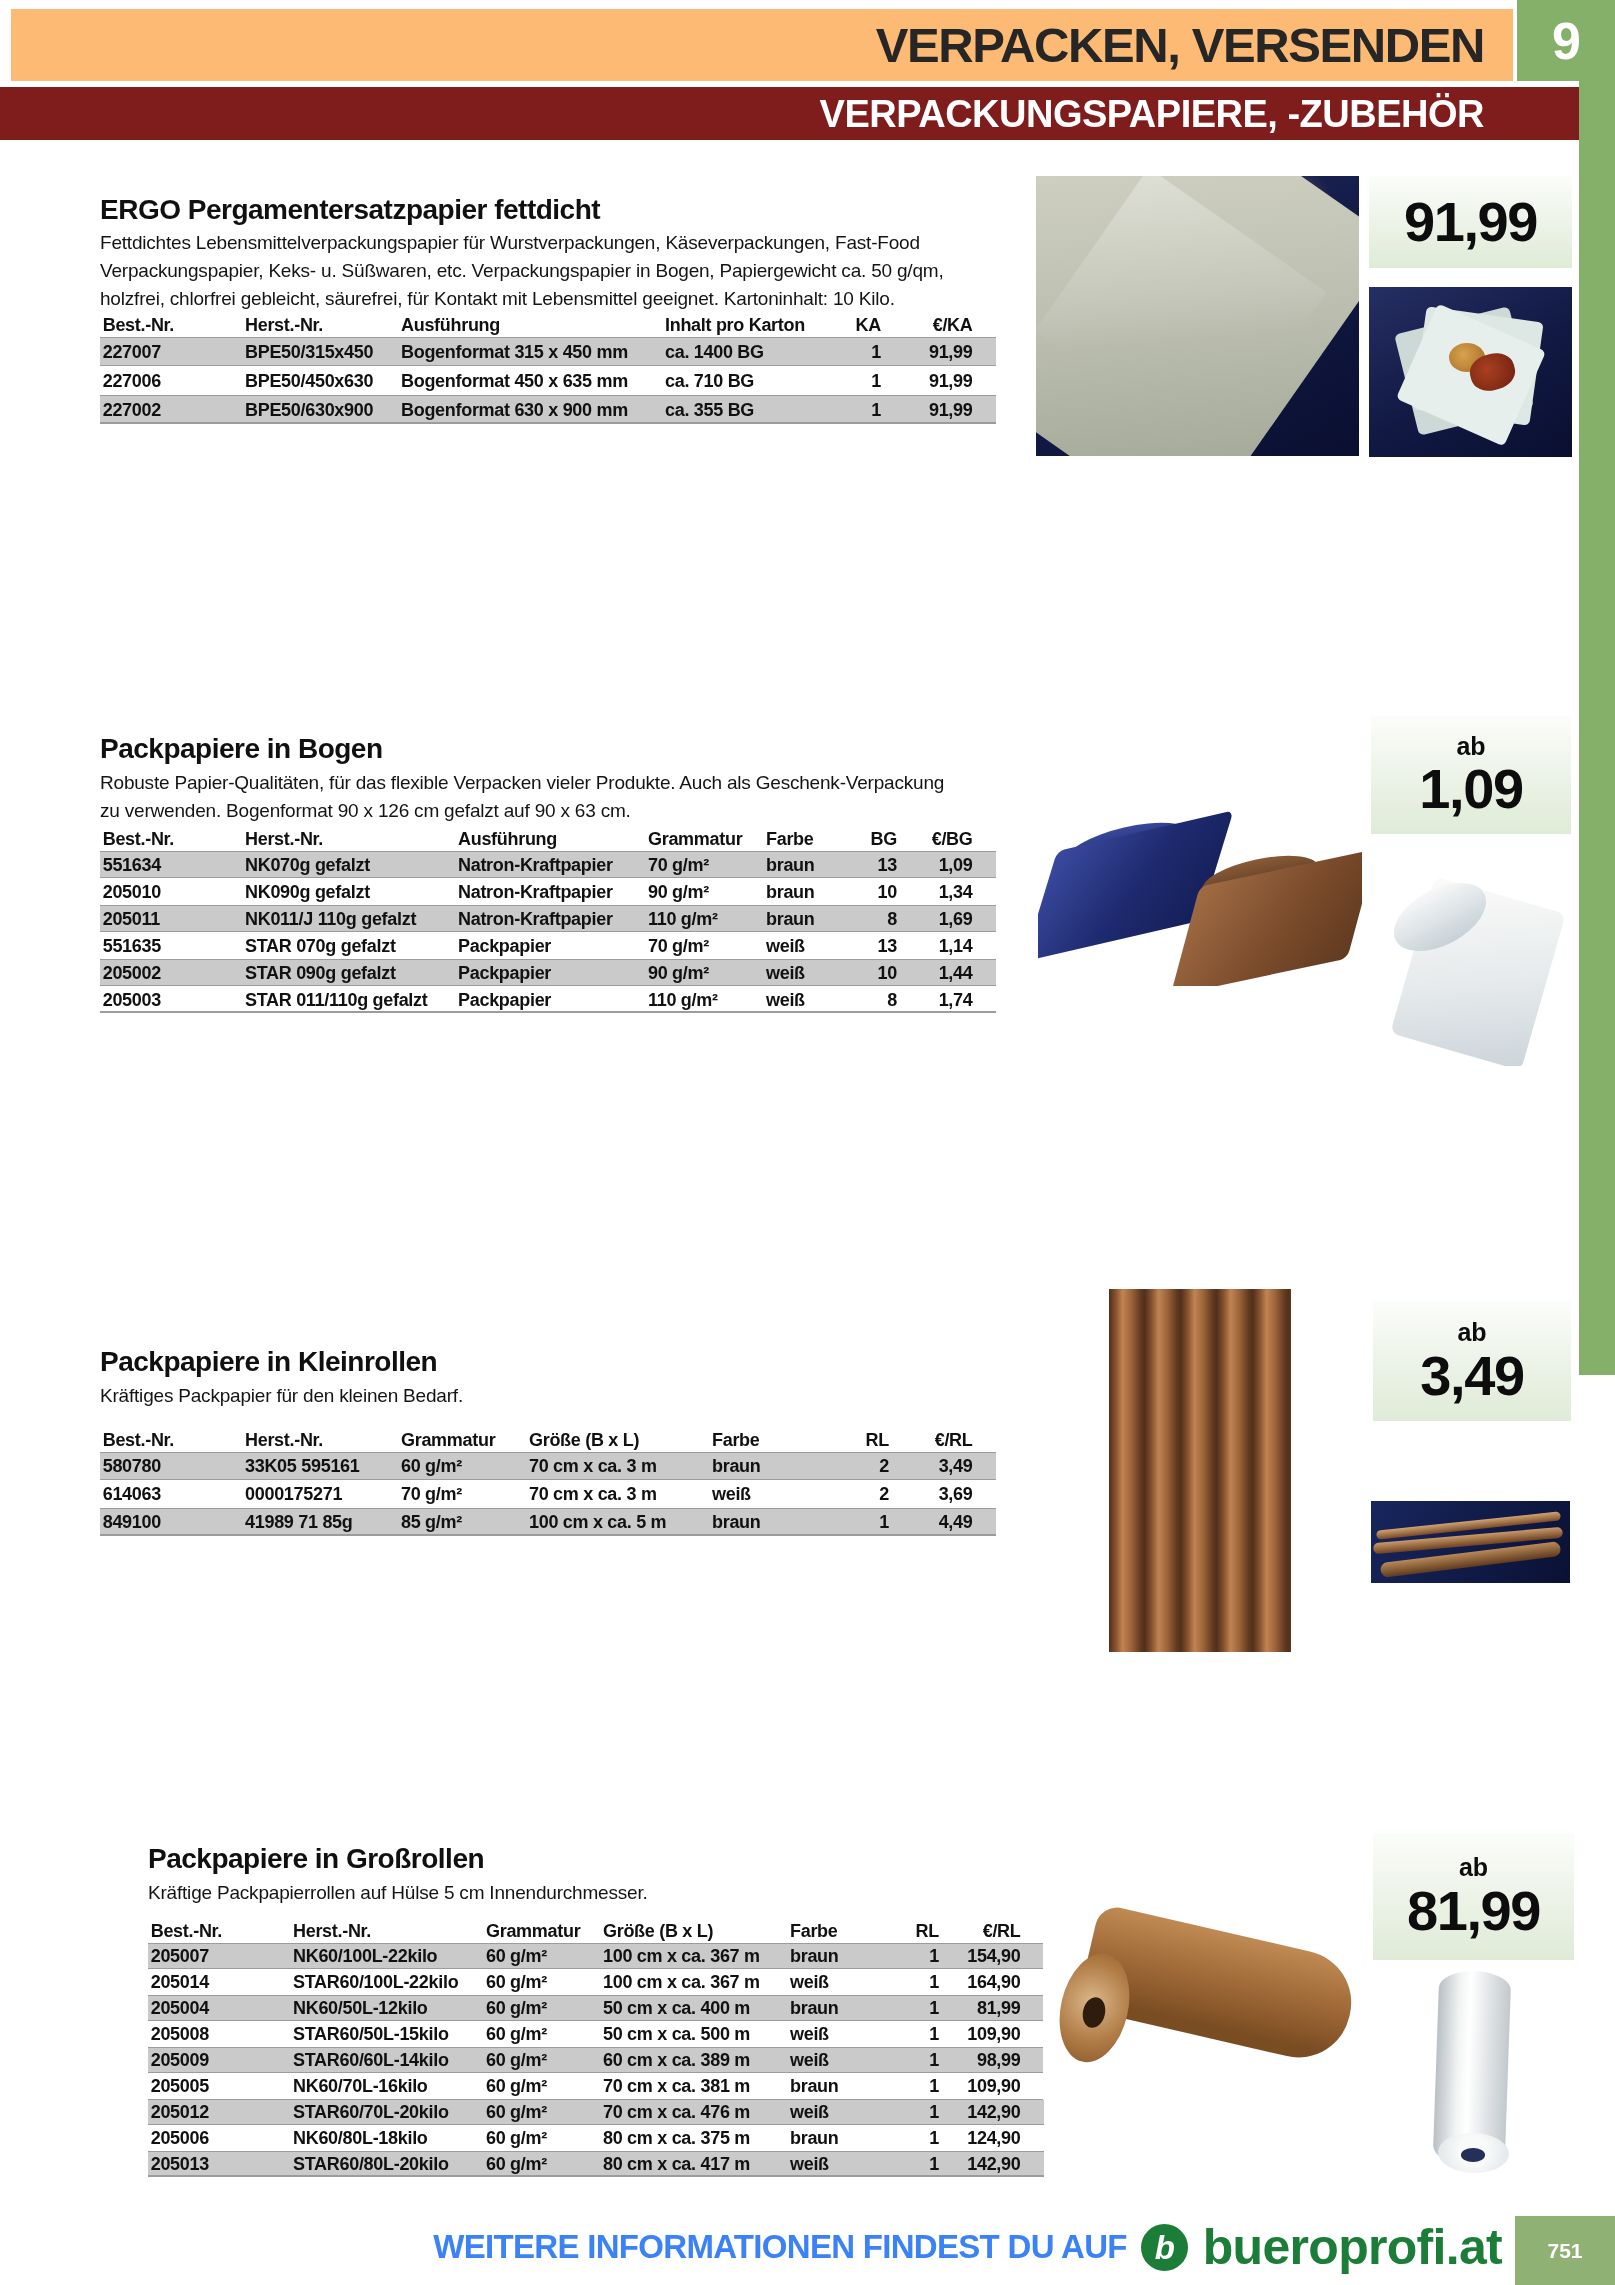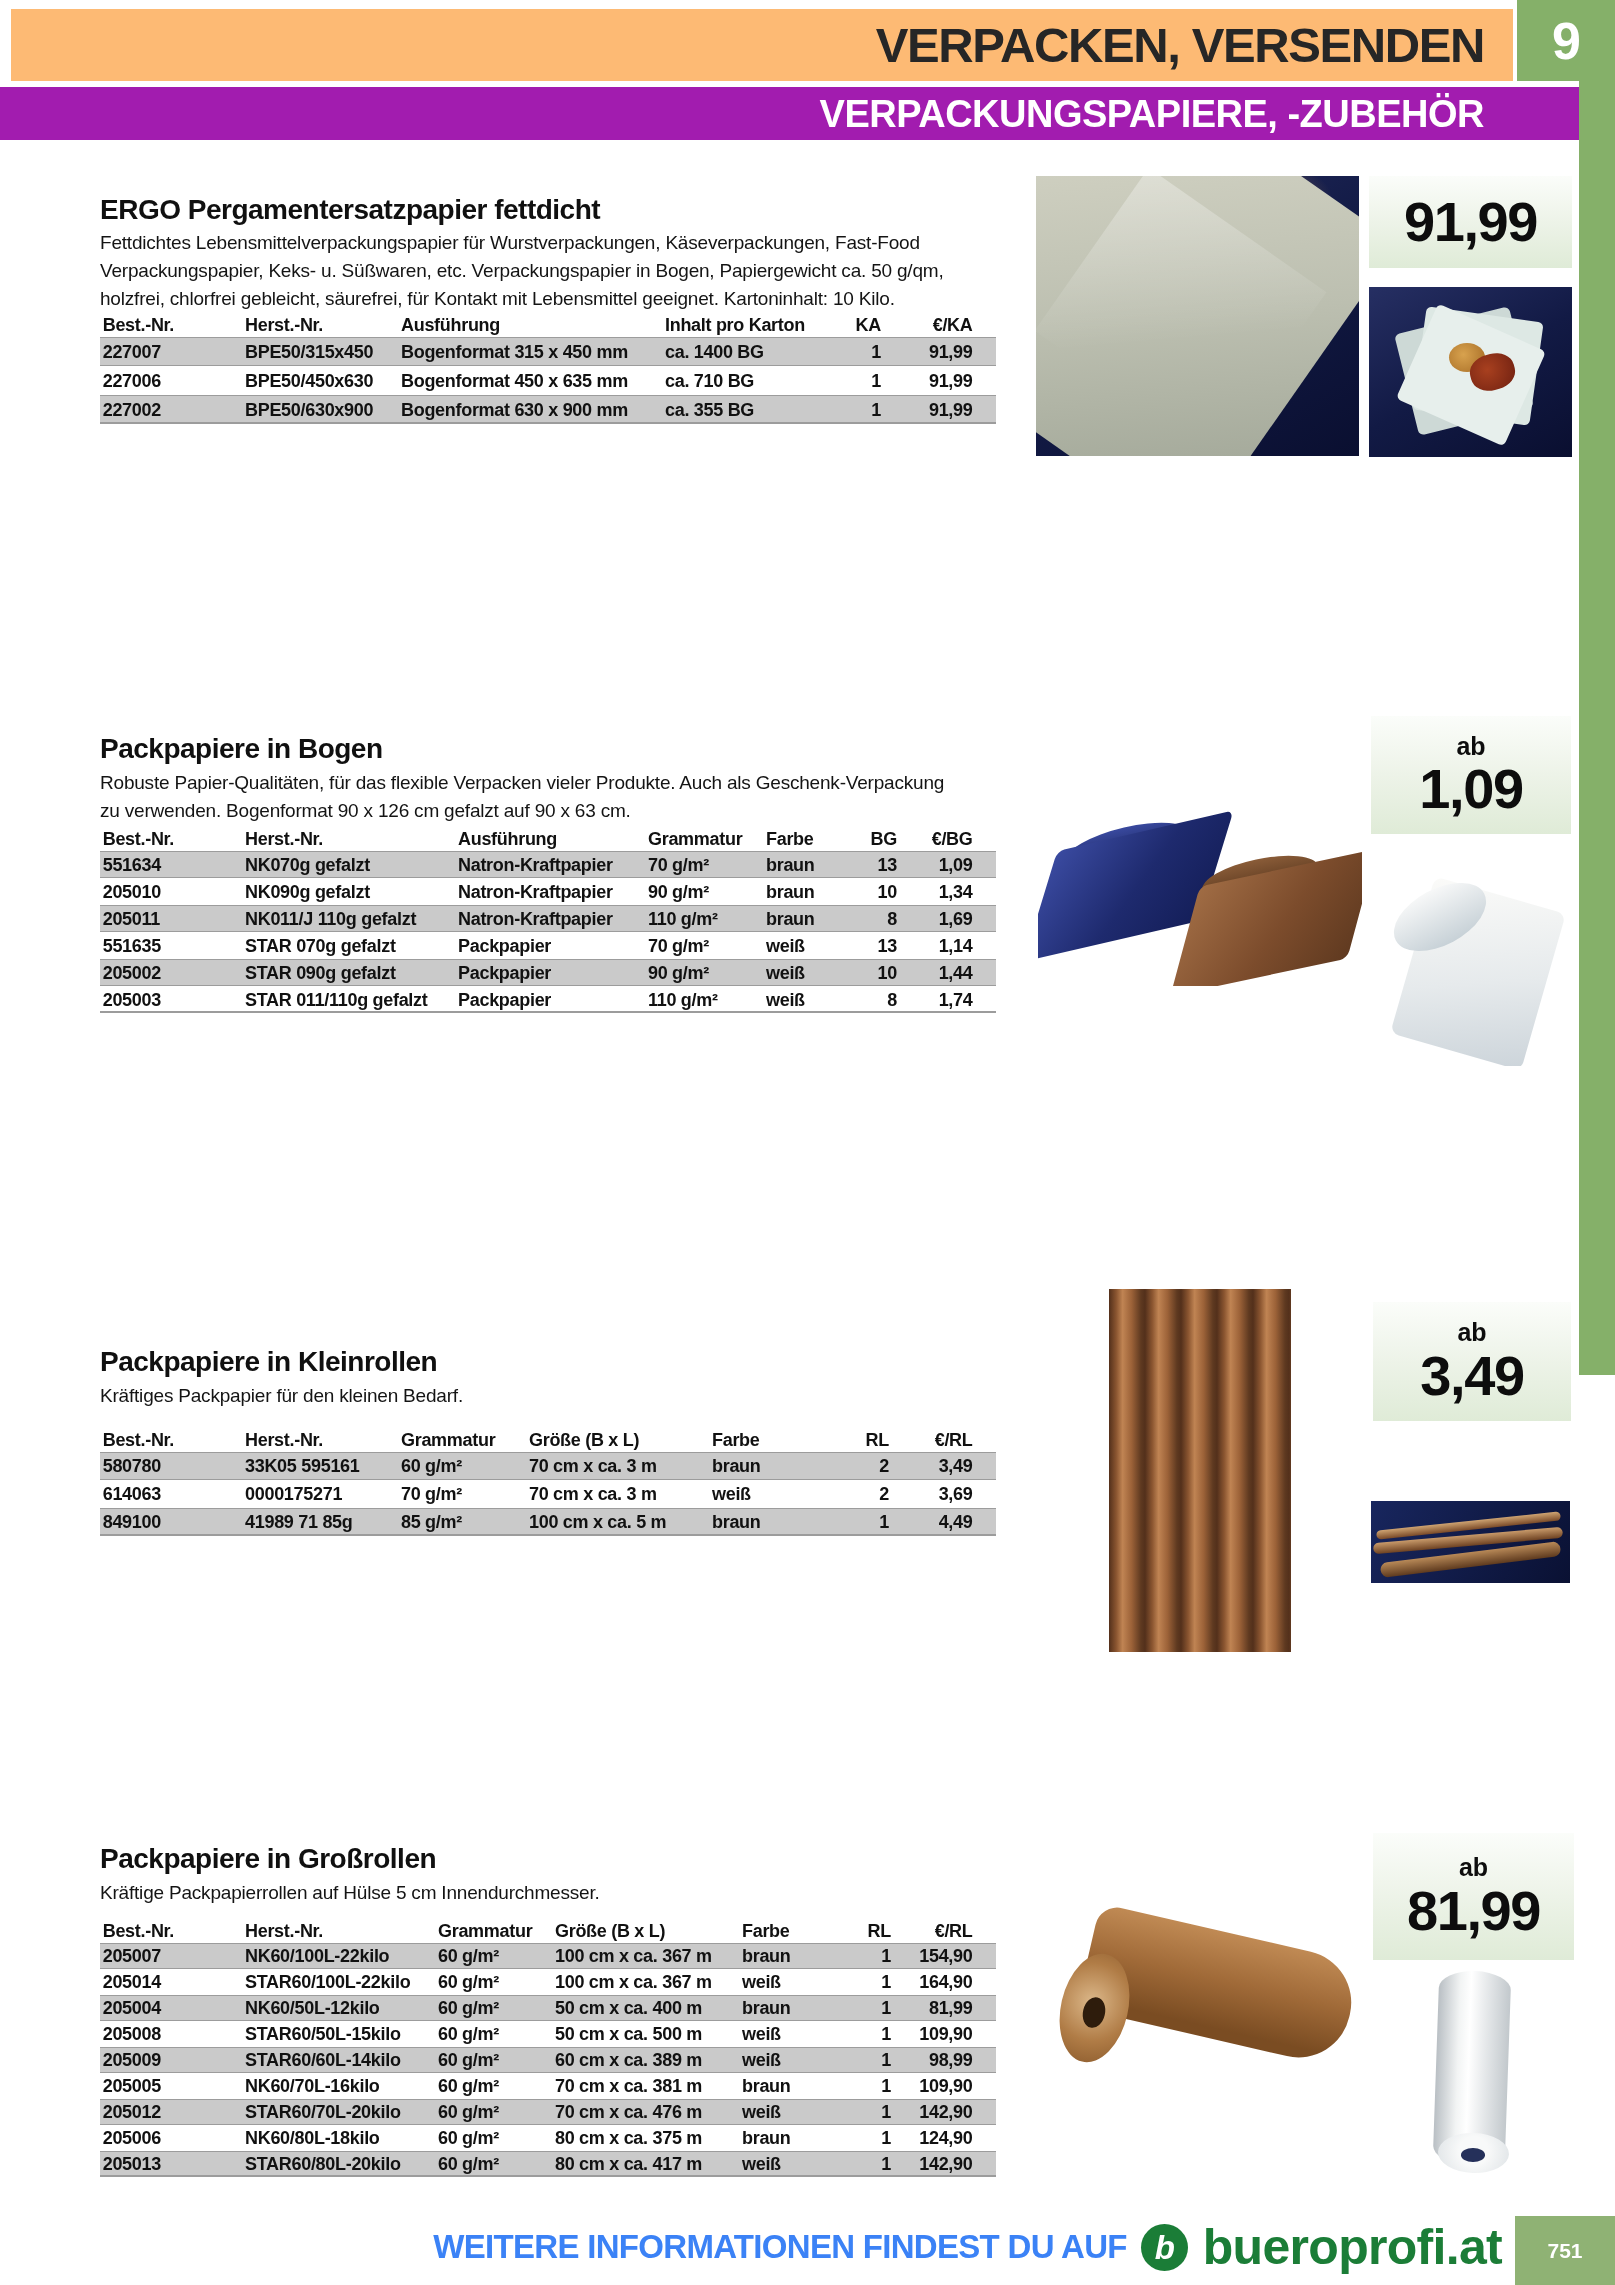--- a/index.html
+++ b/index.html
@@ -5,21 +5,21 @@
   html,body{margin:0;padding:0;background:#ffffff;}
   .page{position:relative;width:1616px;height:2285px;background:#ffffff;overflow:hidden;
         font-family:"Liberation Sans", sans-serif;color:#111;}
 
   
   .band-green{position:absolute;left:11px;top:9px;width:1502px;height:72px;background:#fdba74;
               display:flex;align-items:center;justify-content:flex-end;padding-right:29px;box-sizing:border-box;}
   .chapter-title{font-size:49px;font-weight:700;letter-spacing:-1.4px;color:#262626;line-height:1;}
   .box9{position:absolute;left:1517px;top:0;width:99px;height:81px;background:#85b069;
         display:flex;align-items:center;justify-content:center;color:#fff;font-size:52px;font-weight:700;}
-  .band-gray{position:absolute;left:0;top:87px;width:1579px;height:53px;background:#a21caf;
+  .band-gray{position:absolute;left:0;top:87px;width:1579px;height:53px;background:#7f1d1d;
              display:flex;align-items:center;justify-content:flex-end;padding-right:95px;box-sizing:border-box;}
   .category-title{font-size:38px;font-weight:700;letter-spacing:-0.5px;color:#ffffff;line-height:1;}
   .stripe{position:absolute;left:1579px;top:81px;width:37px;height:1294px;background:#85b069;}
 
   
   .sec{position:absolute;left:100px;width:896px;}
   .sec-title{position:absolute;left:0;top:0;font-size:28px;font-weight:700;letter-spacing:-0.5px;line-height:1;color:#101010;white-space:nowrap;}
   .sec-desc{position:absolute;left:0;font-size:19px;line-height:28px;letter-spacing:-0.2px;color:#141414;}
   .sec-table{position:absolute;left:0;width:896px;}
 
@@ -314,21 +314,21 @@
   <div class="badge" style="left:1373px;top:1302px;width:198px;height:119px;">
     <div class="ab">ab</div>
     <div class="price">3,49</div>
   </div>
   <div class="photo p3b" style="left:1371px;top:1501px;width:199px;height:82px;">
     <div class="shape p3b-r1"></div>
     <div class="shape p3b-r2"></div>
     <div class="shape p3b-r3"></div>
   </div>
 
-  <div class="sec sec3" style="top:1845px;height:344px;">
+  <div class="sec sec3" style="top:1845px;height:344px;margin-left:48px;">
     <div class="sec-title">Packpapiere in Großrollen</div>
     <div class="sec-desc" style="top:34px;width:868px;">Kräftige Packpapierrollen auf Hülse 5 cm Innendurchmesser.</div>
     <div class="sec-table" style="top:77px;">
         <div class="trow g3 thead">
           <div class="cell l">Best.-Nr.</div>
           <div class="cell l">Herst.-Nr.</div>
           <div class="cell l">Grammatur</div>
           <div class="cell l">Größe (B x L)</div>
           <div class="cell l">Farbe</div>
           <div class="cell r">RL</div>

